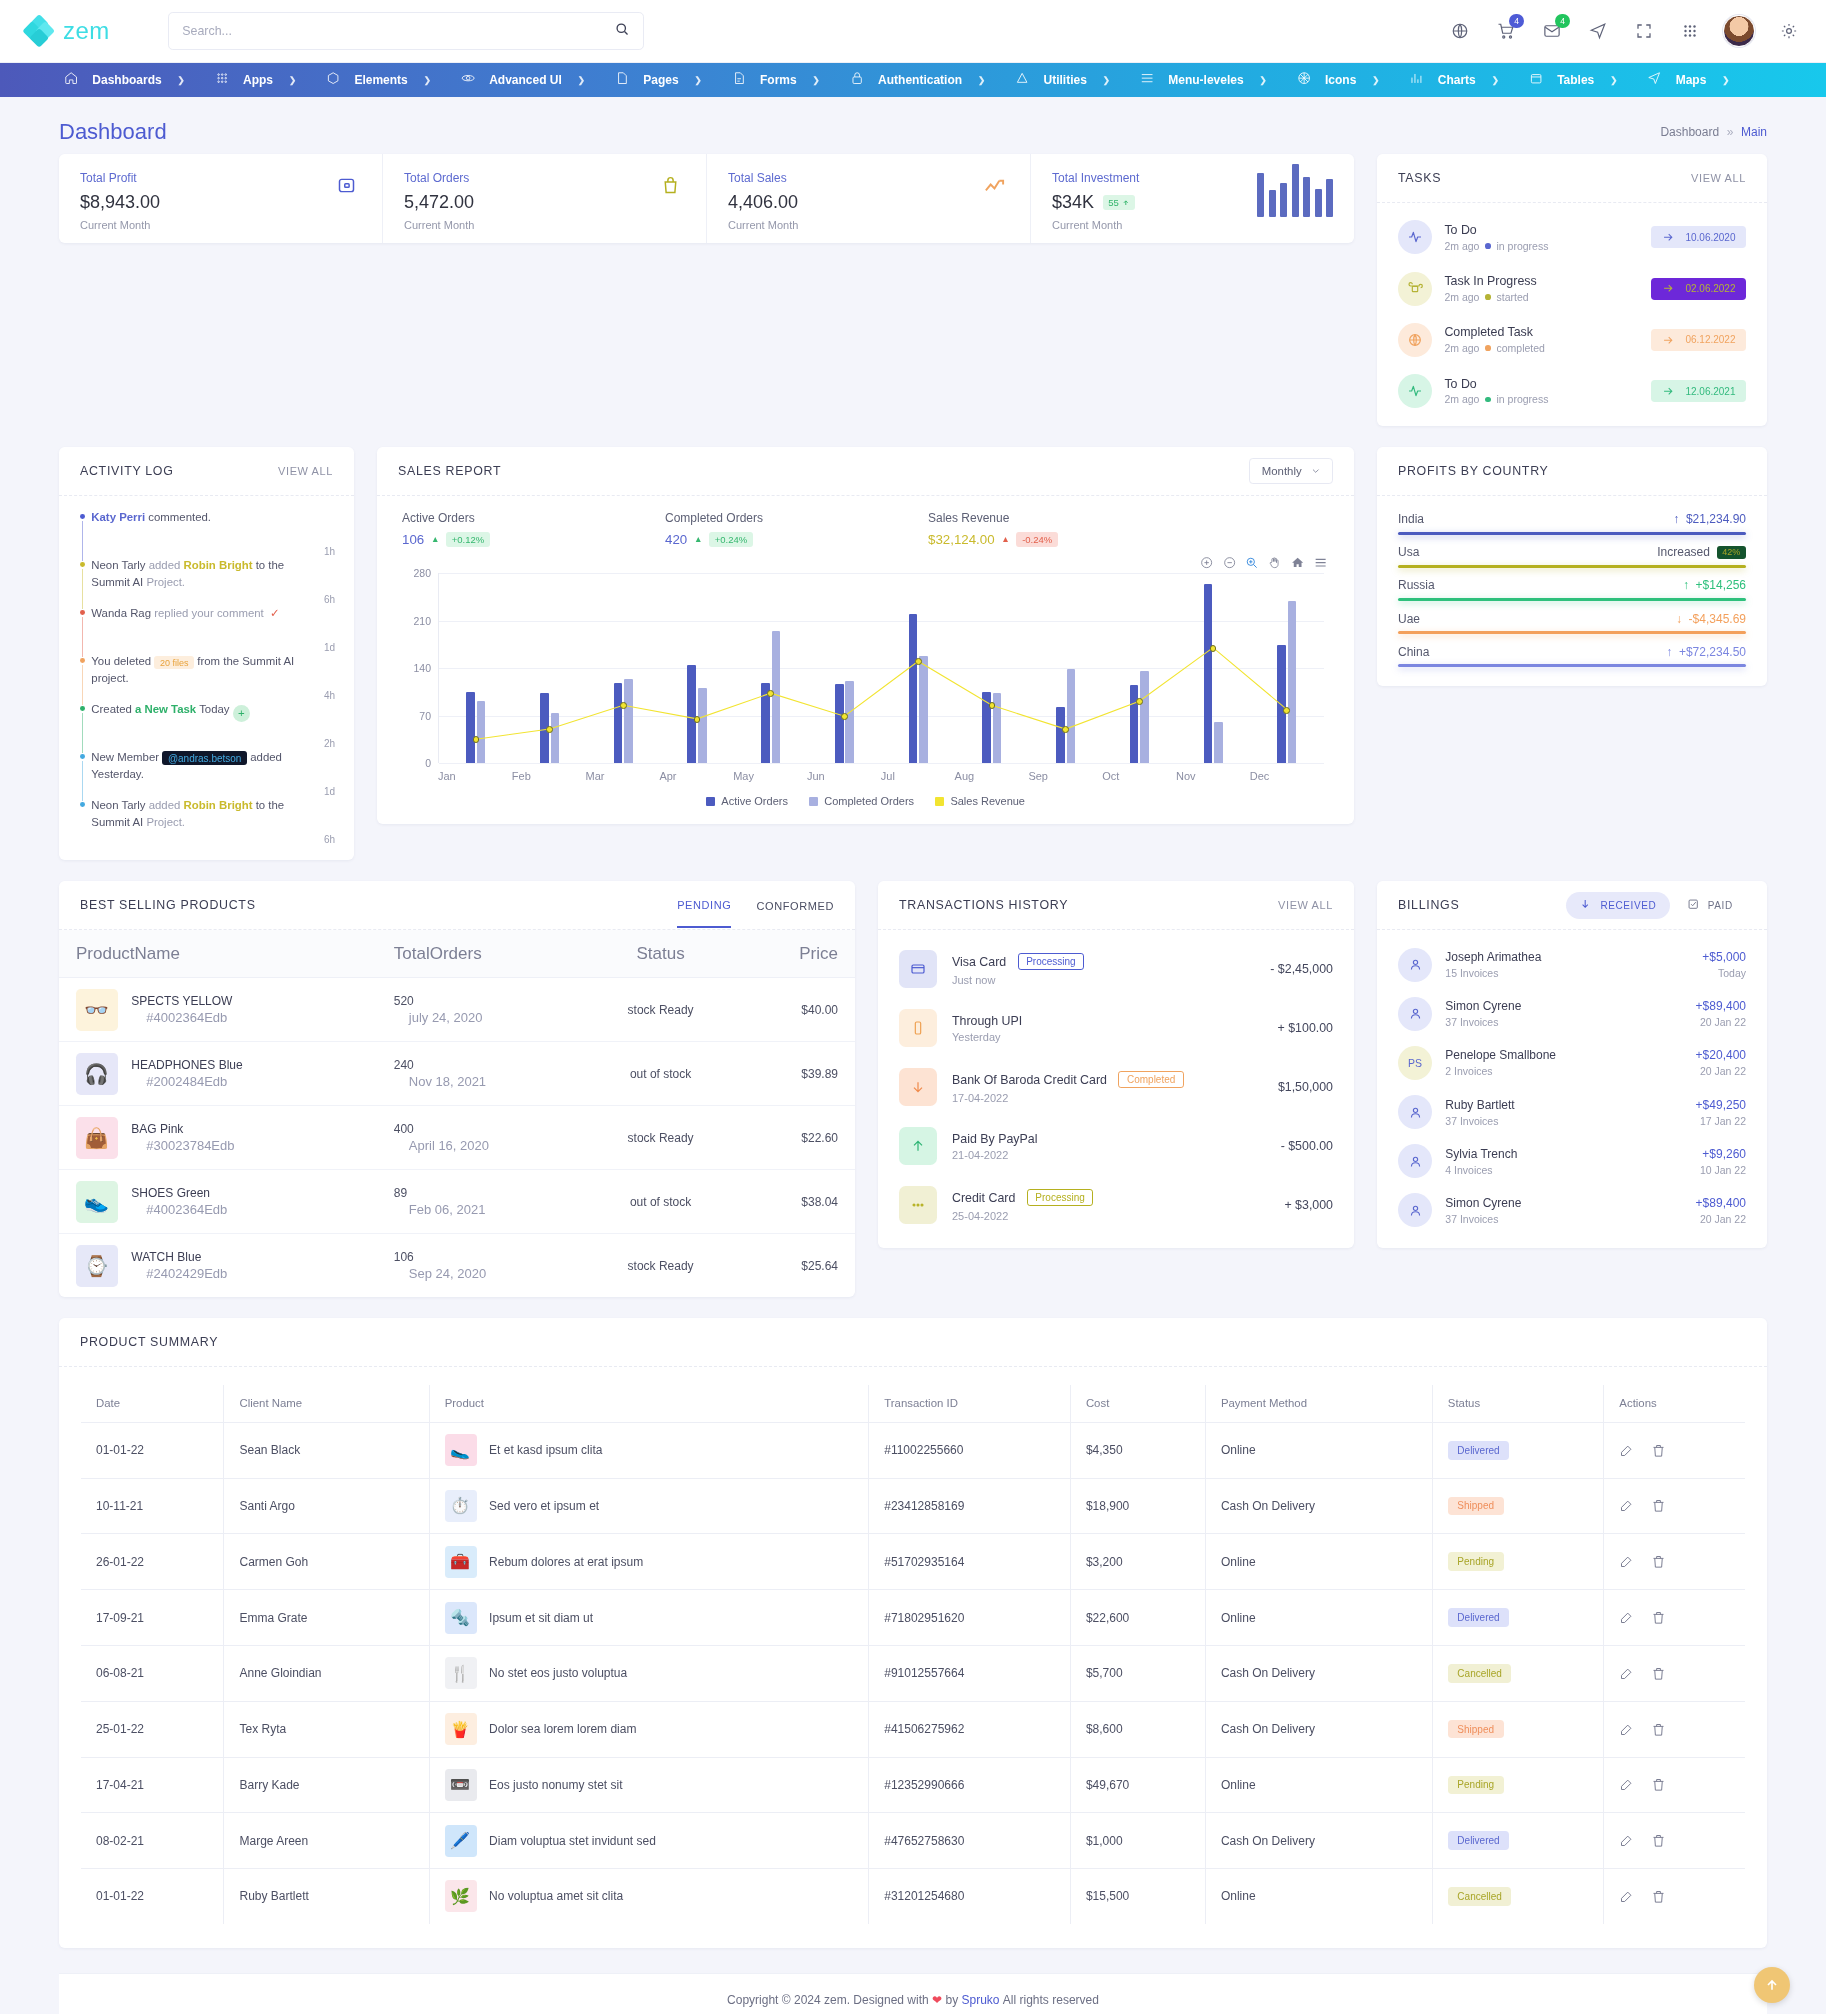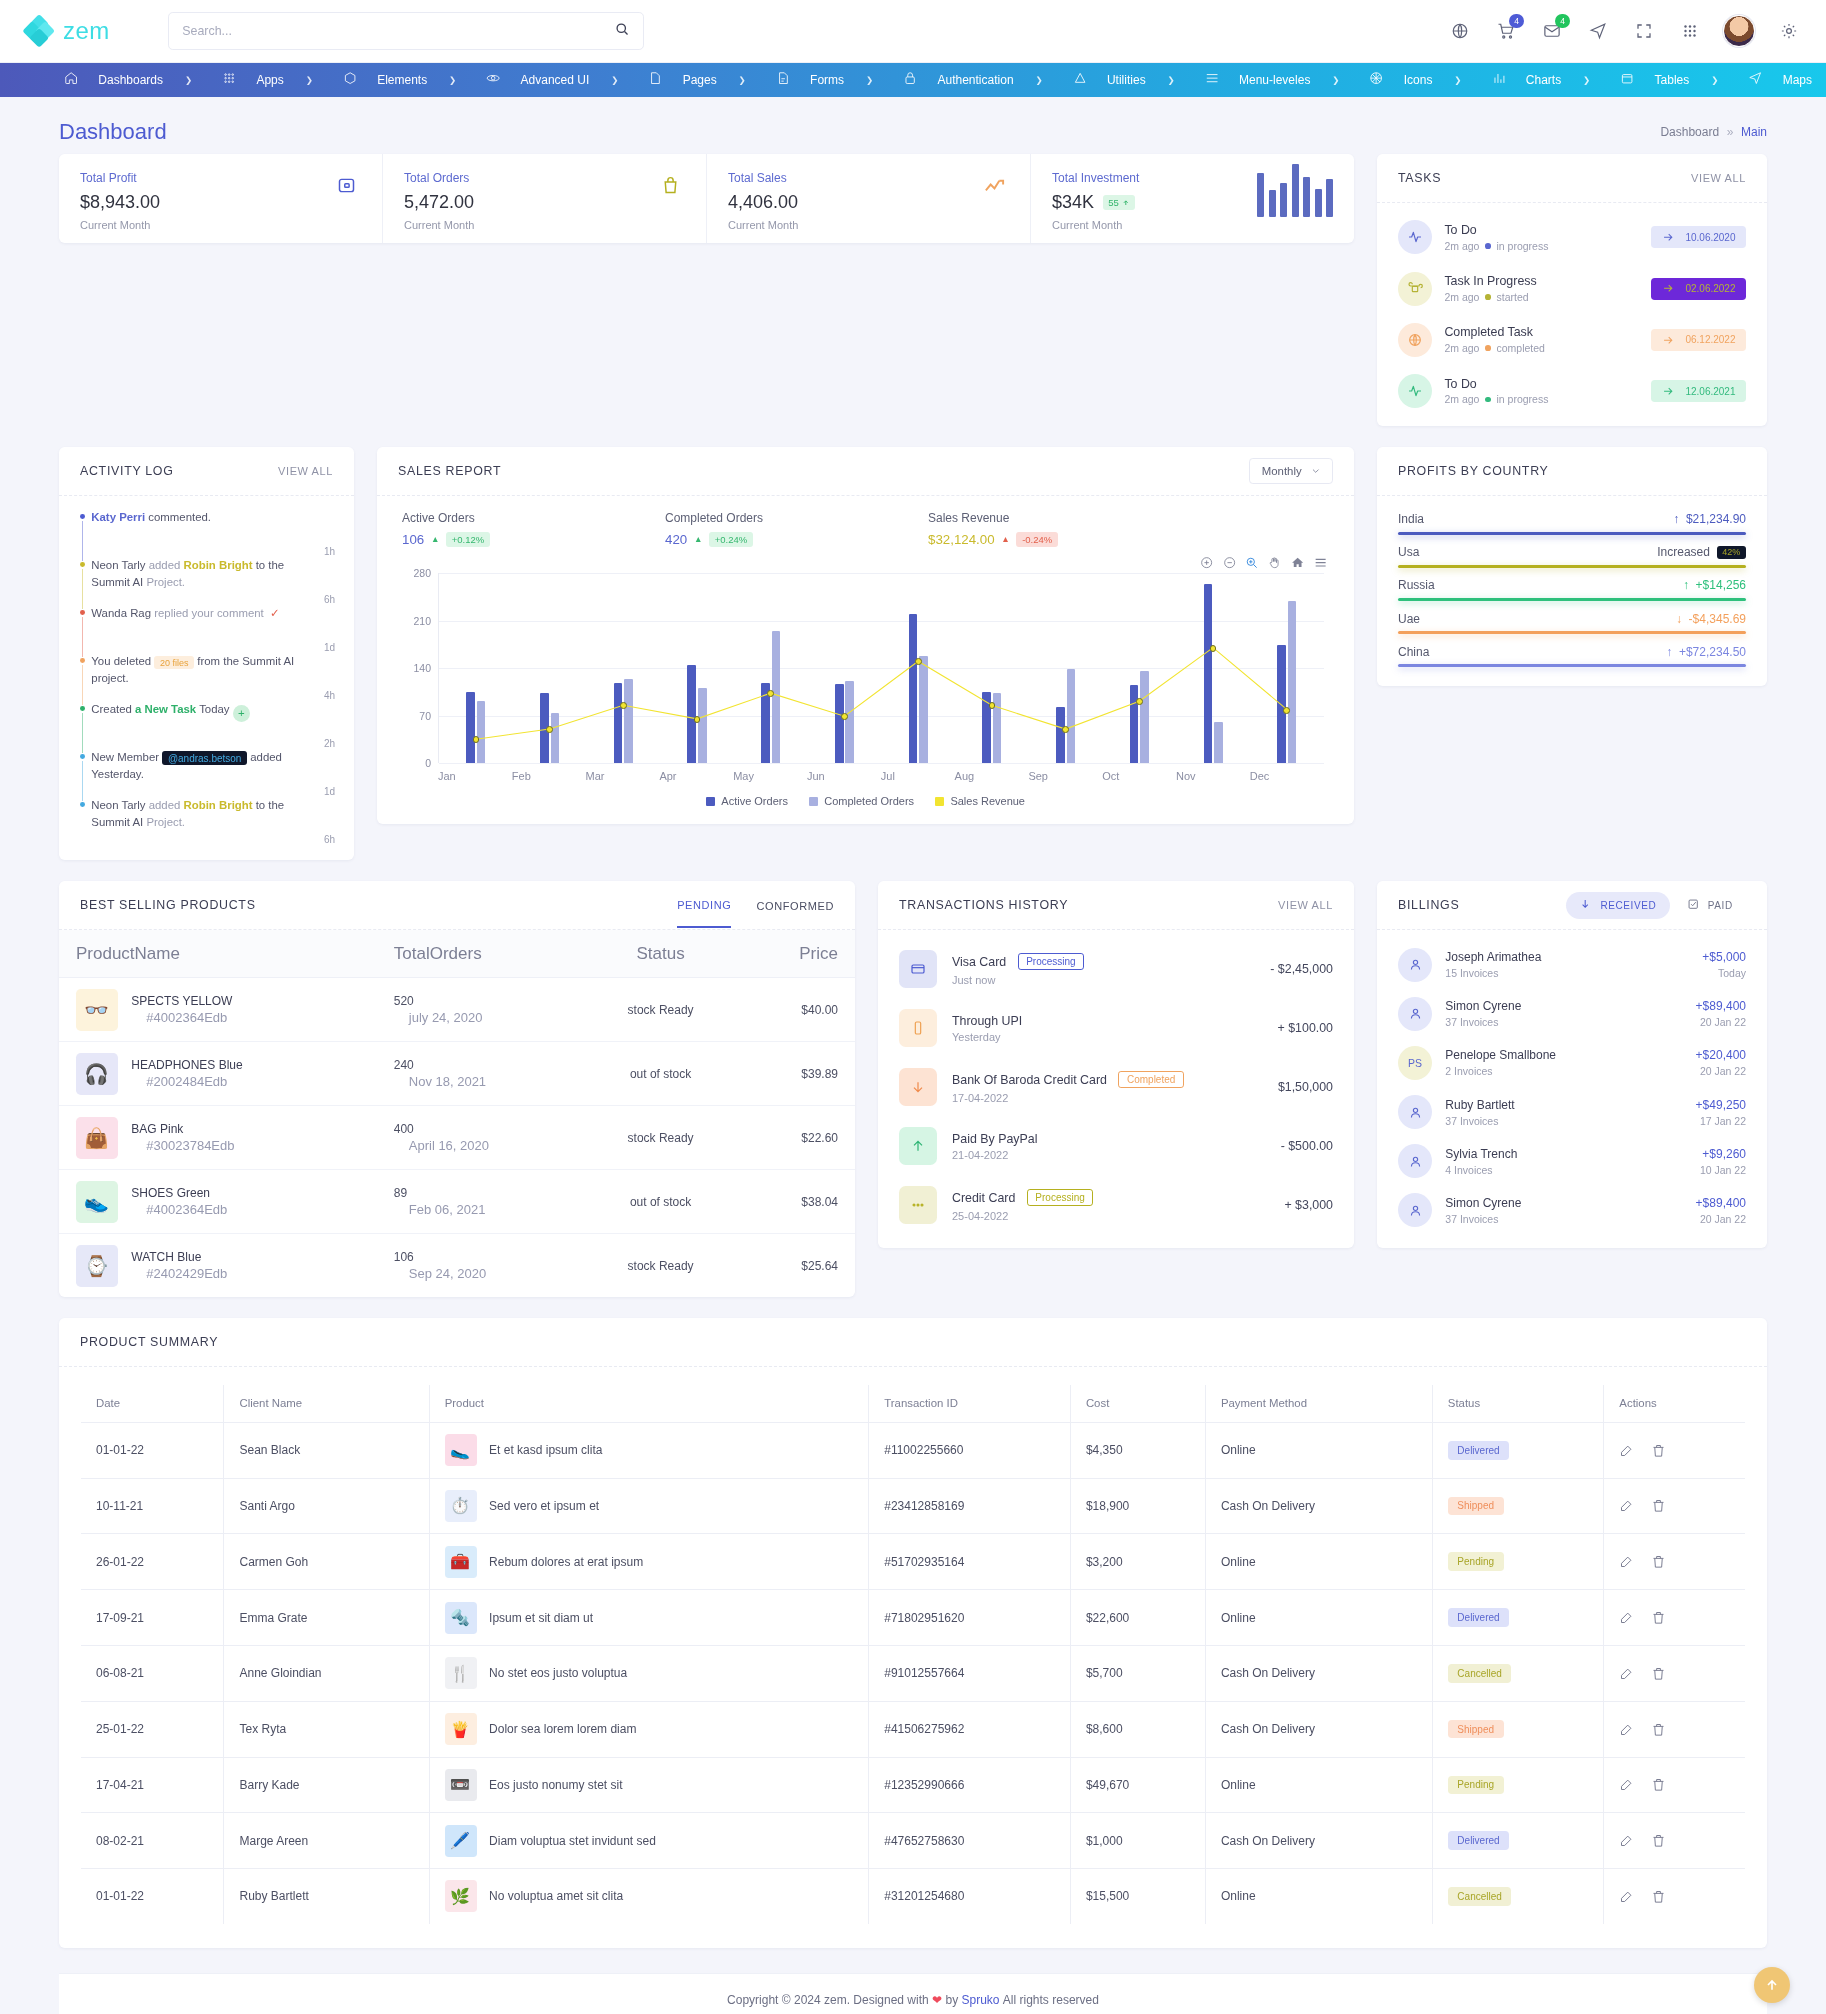--- a/index.html
+++ b/index.html
@@ -48,22 +48,22 @@
     background: radial-gradient(circle at 50% 35%, #f3c9a6 0 38%, #7b4a2e 39% 62%, #3b2a4a 63%);
     border: 1.9px solid #fff; box-shadow: 0 0 0 1px #e4e6f0;
   }
 
   
   .nav {
     height: 34px; background: linear-gradient(90deg,#4d59ba 0%,#3f7dd0 32%,#23a9e0 66%,#18c8ec 100%);
     display: flex; align-items: center; padding: 0 49px; gap: 0;
   }
   .nav-item {
-    display: flex; align-items: center; gap: 20px; color: #fff; font-size: 12px;
-    padding: 0 15px; height: 34px; cursor: pointer; white-space: nowrap;
+    display: flex; align-items: center; gap: 14px; color: #fff; font-size: 12px;
+    padding: 0 15px; height: 34px; cursor: pointer; white-space: nowrap; font-weight: bold;
   }
   .nav-item .caret { font-size: 8.6px; opacity: .85; margin-left: 1.9px; }
   .nav-item svg { opacity: .95; }
 
   
   .page { padding: 13.3px 59px 0 59px; }
   .pagehead { display: flex; align-items: center; height: 44px; }
   .pagetitle { color: #4d5bd1; font-size: 22px; font-weight: 400; }
   .crumb { margin-left: auto; font-size: 12px; color: #7a7d92; display: flex; gap: 7.6px; align-items: center; }
   .crumb .sep { color: #aeb1c2; }
@@ -146,21 +146,21 @@
   .xlabels div { flex: 1; text-align: left; font-size: 11px; color: #8b8ea3; }
   .legend { display: flex; justify-content: center; gap: 21px; margin-top: 13.3px; padding-bottom: 11.4px; font-size: 11px; color: #5d6075; }
   .legend span { display: flex; align-items: center; gap: 6.7px; }
   .lk { width: 8.6px; height: 8.6px; border-radius: 1px; }
 
   .right-col { width: 390px; display: flex; flex-direction: column; gap: 21px; }
   .pbc-row { padding: 6.7px 21px 3.8px 21px; }
   .pbc-top { display: flex; align-items: baseline; font-size: 12px; color: #55586d; padding-bottom: 5.7px; }
   .pbc-val { margin-left: auto; display: flex; align-items: center; gap: 6.7px; font-size: 12px; }
   .pbc-bar { height: 2.9px; border-radius: 1.9px; }
-  .pbc-pill { font-size: 9px; padding: 1.9px 5.7px; border-radius: 2.9px; background: #0f172a; color: #a8a528; }
+  .pbc-pill { font-size: 9px; padding: 1.9px 5.7px; border-radius: 2.9px; background: #14532d; color: #a8a528; }
 
   
   .row3 { display: flex; gap: 23px; margin-top: 21px; align-items: flex-start; }
   .bsp { flex: 1; }
   .tabs { margin-left: auto; display: flex; gap: 25px; align-items: center; height: 100%; }
   .tab { font-size: 11px; letter-spacing: 0.6px; color: #4a4d62; cursor: pointer; padding: 16px 0 14.3px 0; }
   .tab.active { color: #4d5bd1; border-bottom: 2.9px solid #4d5bd1; }
   table { width: 100%; border-collapse: collapse; }
   .bsp th {
     font-weight: 400; font-size: 17px; color: #7c7f94; text-align: left;

